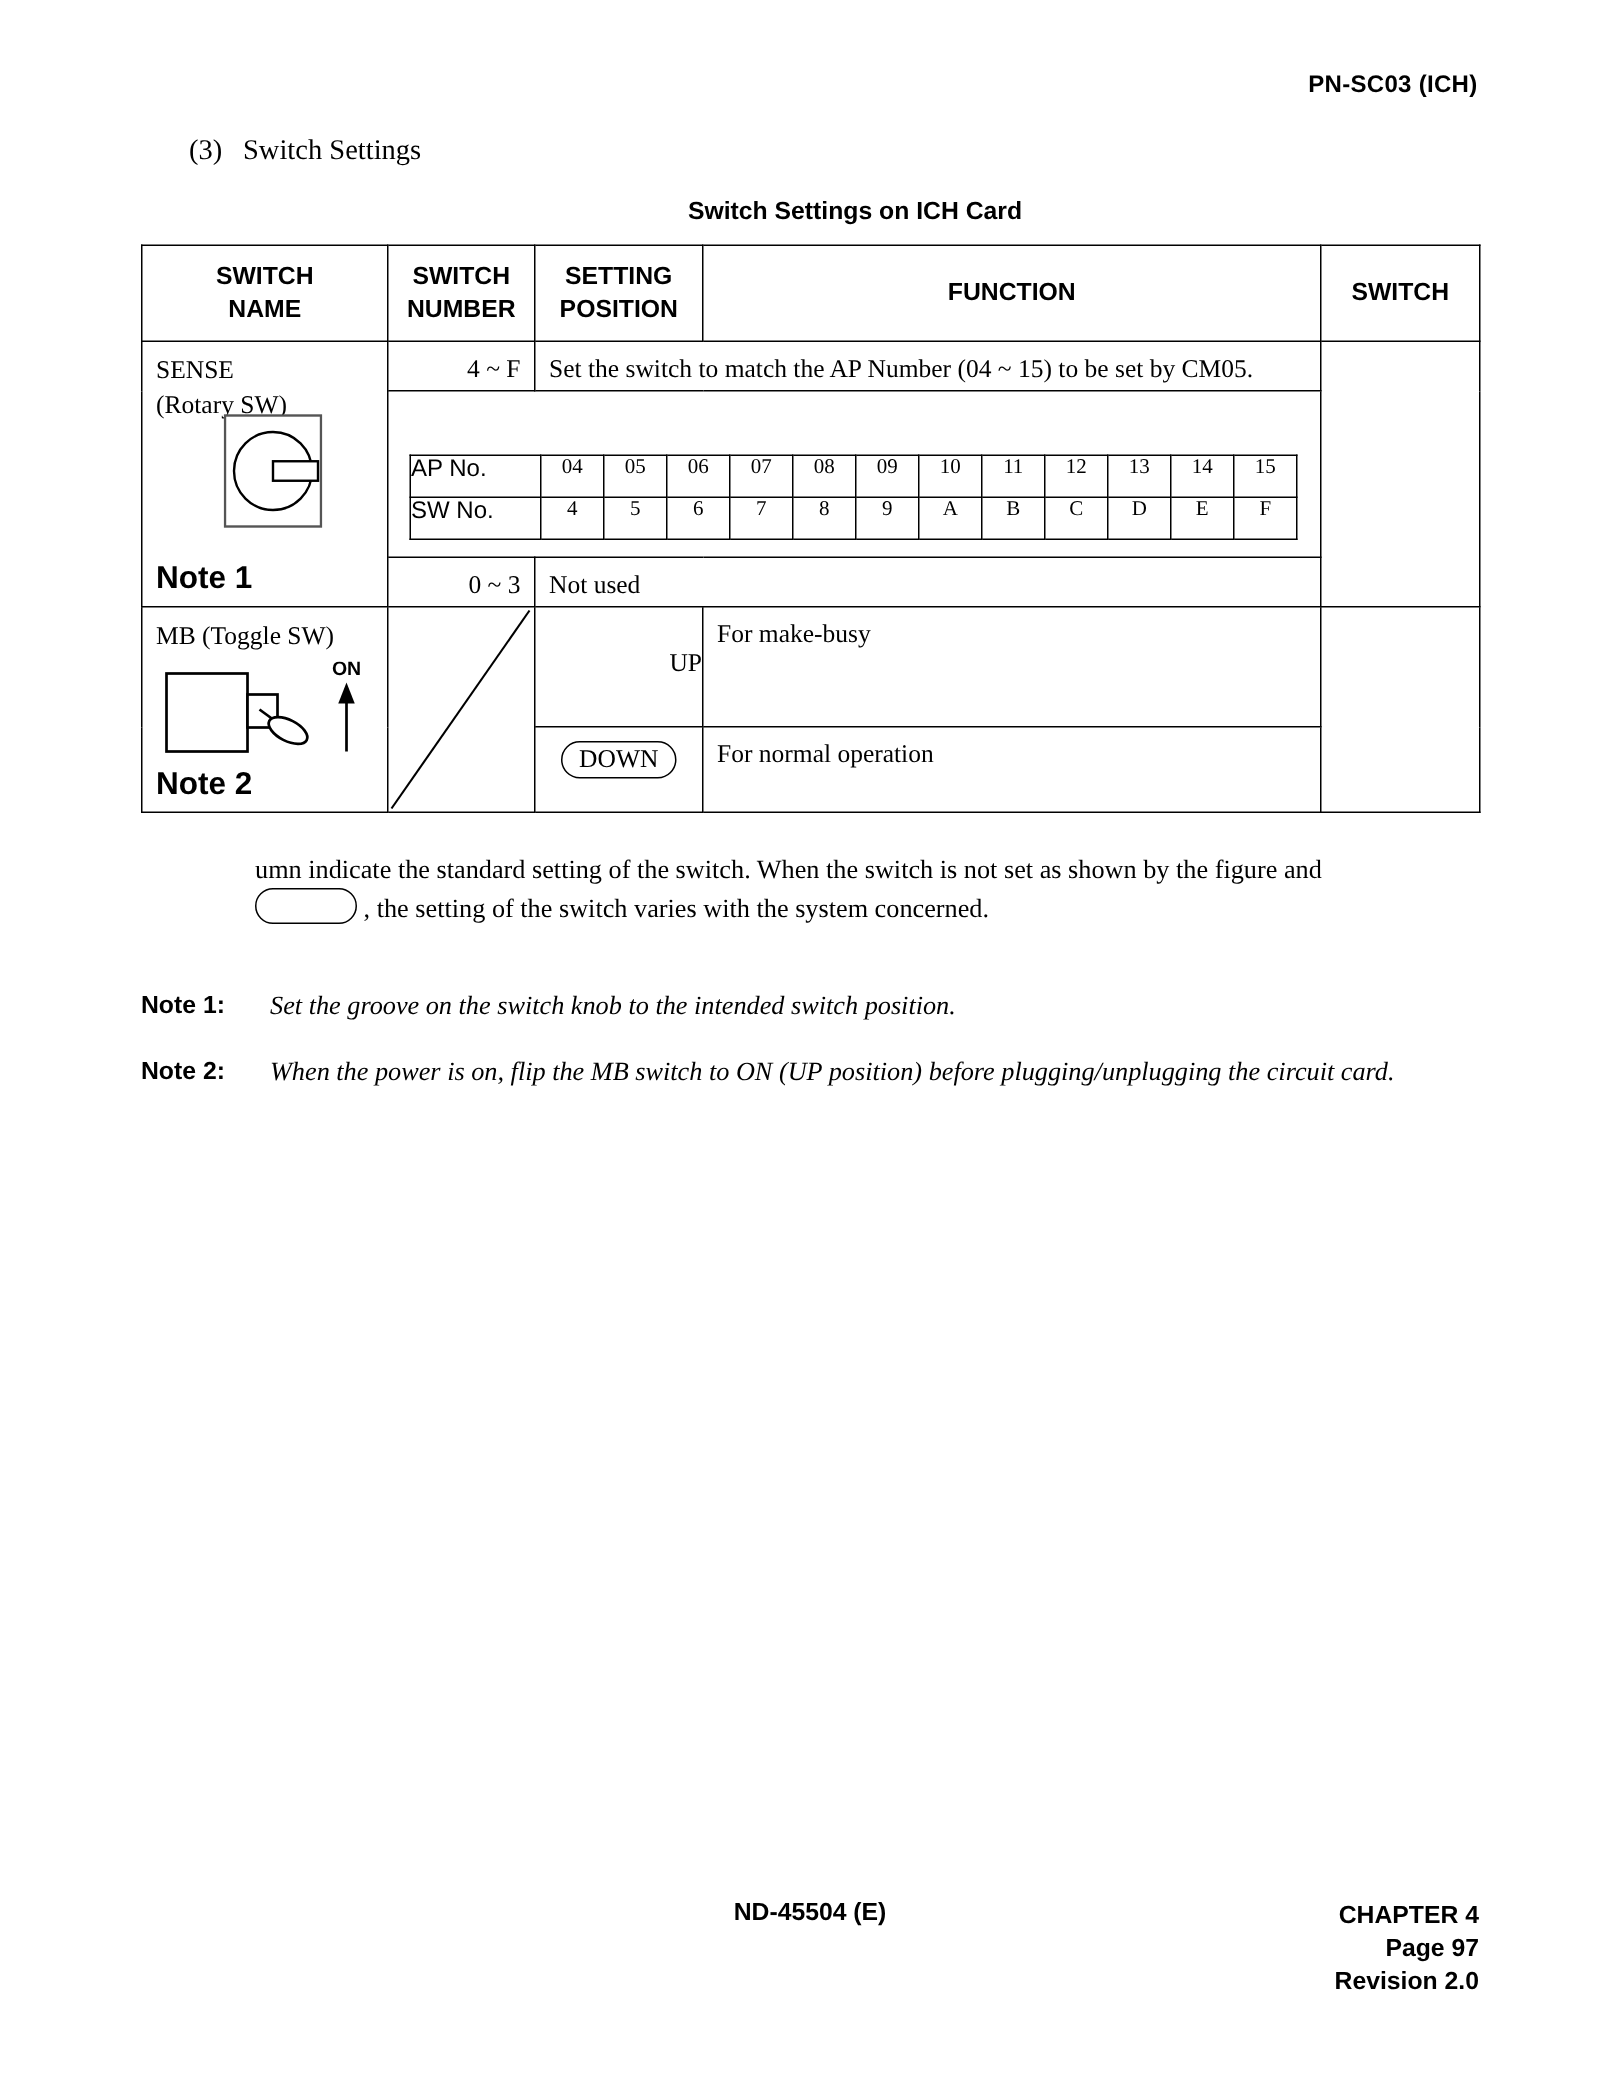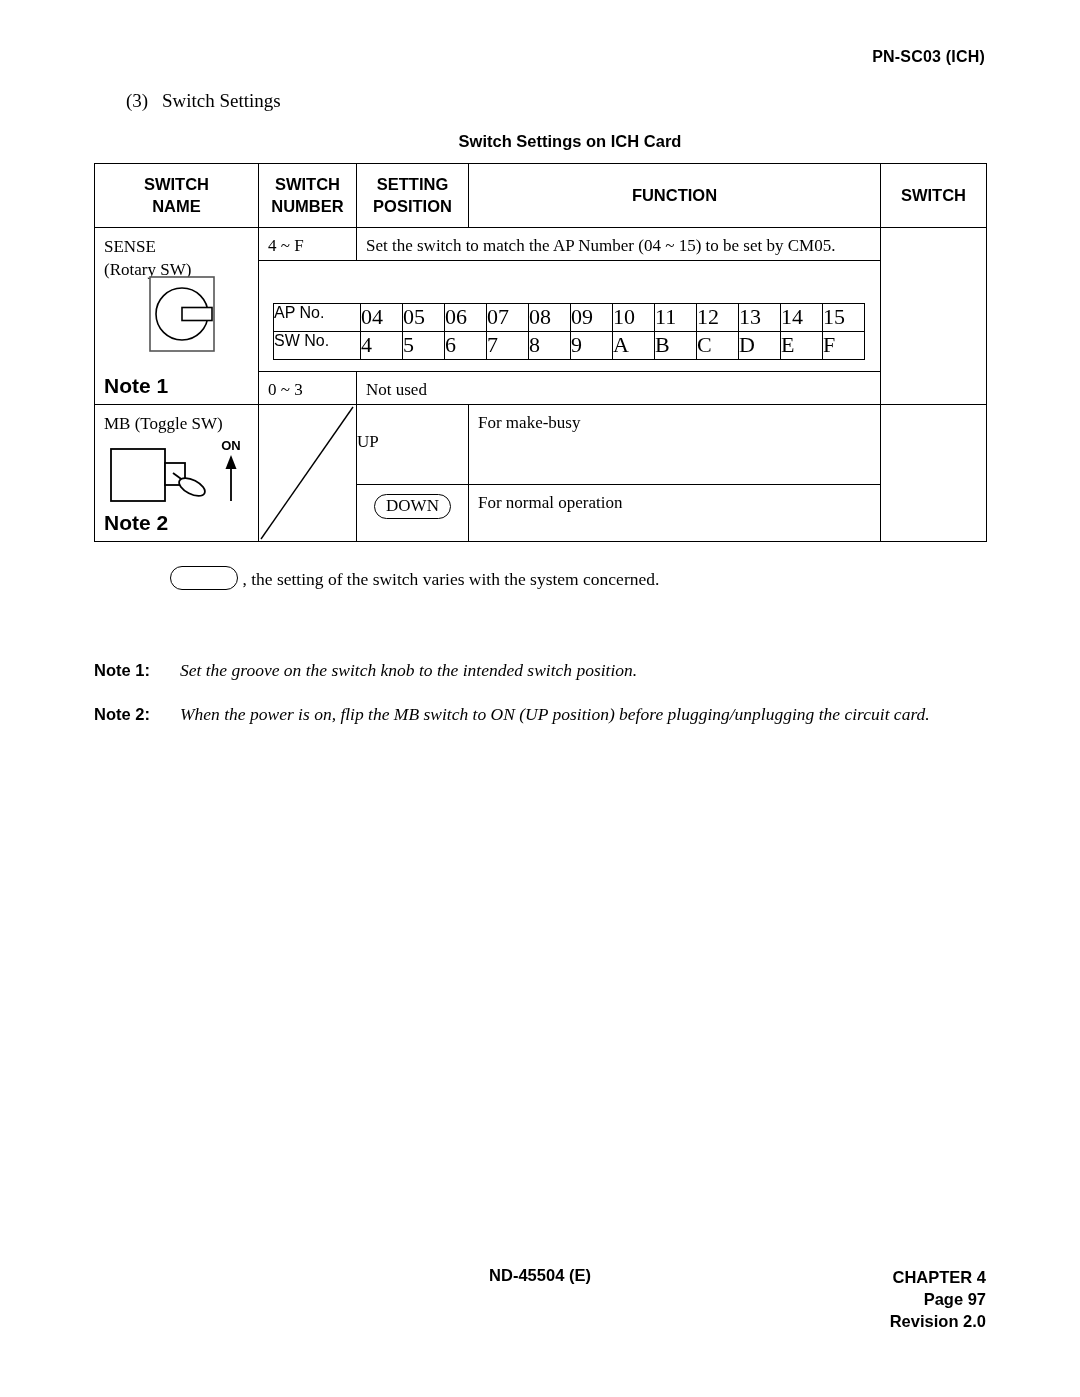--- a/index.html
+++ b/index.html
@@ -75,21 +75,21 @@
     height: 63px;
   }
   .col-name   { width: 164px; }
   .col-number { width: 98px; }
   .col-pos    { width: 112px; }
   .col-func   { width: 412px; }
   .col-check  { width: 106px; }
 
   .cell-pad { padding: 7px 9px 0 9px; }
   .txt { font-size: 17px; line-height: 1.32; }
-  .txt-c { font-size: 17px; text-align: left; line-height: 1.32; }
+  .txt-c { font-size: 17px; text-align: right; line-height: 1.32; }
 
   
   .name-cell {
     position: relative;
     height: 176px;
   }
   .name-line { font-size: 17px; line-height: 1.38; }
 
   
   .rotary-glyph {
@@ -120,21 +120,22 @@
   table.ap-table {
     position: absolute;
     left: 14px;
     top: 42px;
     border-collapse: collapse;
     table-layout: fixed;
   }
   table.ap-table td {
     border: 1px solid #000;
     height: 27px;
-    font-size: 22px;
+    text-align: center;
+    font-size: 14px;
     padding: 0;
   }
   table.ap-table td.ap-head {
     width: 86px;
     font-family: "Liberation Sans", sans-serif;
     font-weight: bold;
     font-size: 16px;
     text-align: left;
     padding-left: 10px;
   }
@@ -379,20 +380,21 @@
       </td>
       <td>
         <div class="cell-pad txt">For normal operation</div>
       </td>
     </tr>
 
   </tbody>
 </table>
 
 <div id="explain">
+  <span class="ln">umn indicate the standard setting of the switch. When the switch is not set as shown by the figure and</span>
   <span class="ln">
     <span class="oval-blank"></span>
     <span>, the setting of the switch varies with the system concerned.</span>
   </span>
 </div>
 
 <div class="note-row" id="note-1">
   <span class="nlabel">Note 1:</span>
   <div class="nbody">Set the groove on the switch knob to the intended switch position.</div>
 </div>

